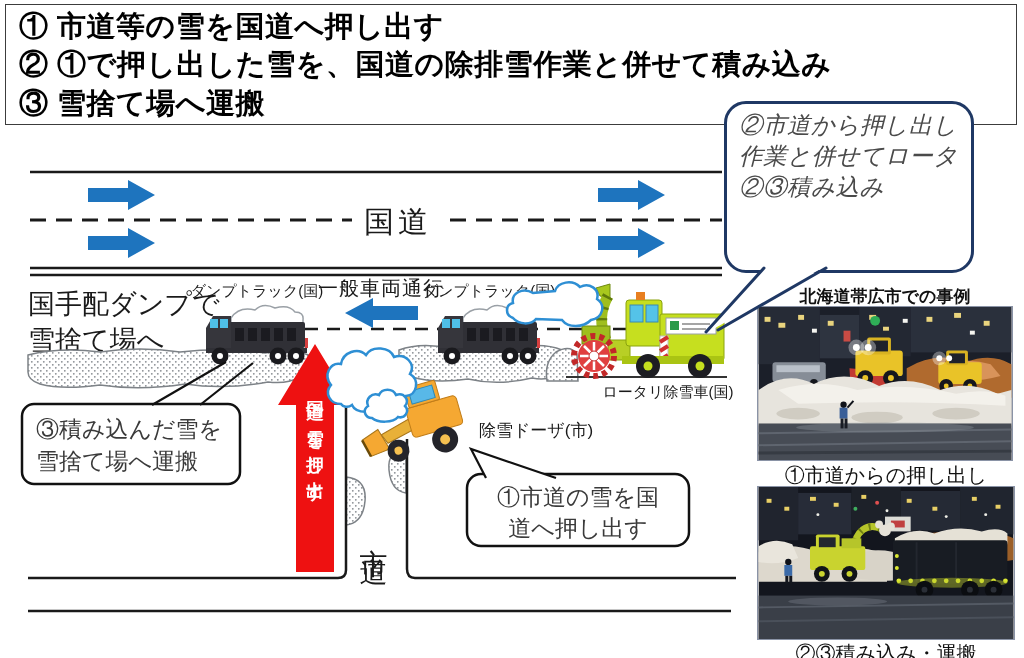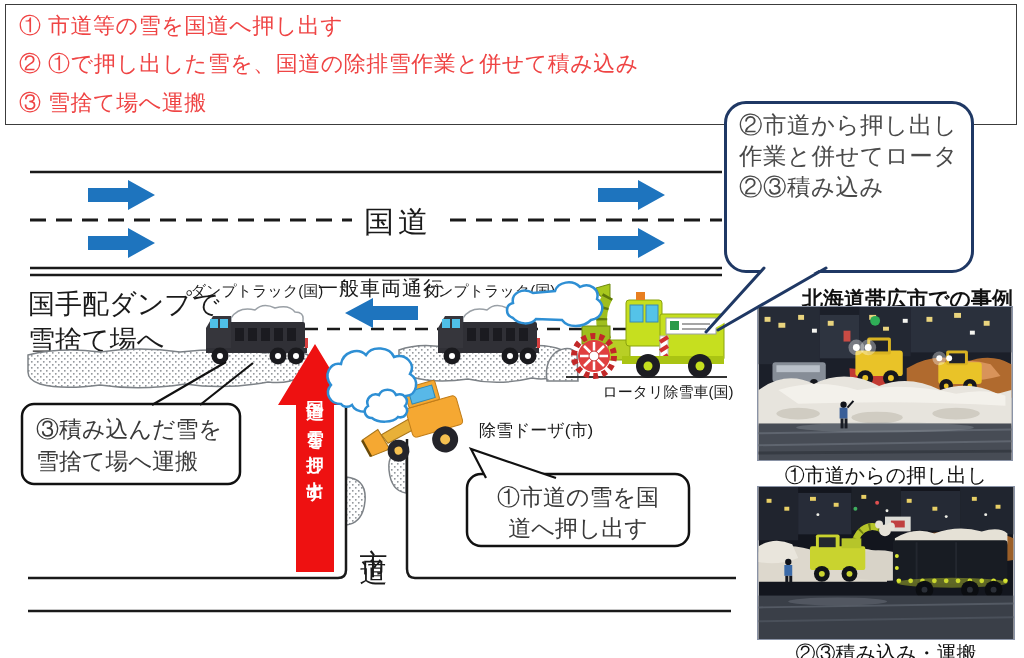--- a/index.html
+++ b/index.html
@@ -3,39 +3,39 @@
 <meta charset="utf-8">
 <style>
   html,body{margin:0;padding:0;background:#fff;}
   body{width:1024px;height:658px;position:relative;overflow:hidden;
        font-family:"Liberation Sans",sans-serif;color:#111;}
   .abs{position:absolute;}
   
   .header-box{left:5px;top:4px;width:1012px;height:121px;border:1.5px solid #3c3c3c;
       background:#fff;display:flex;flex-direction:column;justify-content:space-around;
       padding:2px 0 2px 13px;box-sizing:border-box;z-index:1;}
-  .header-line{font-size:22px;line-height:24px;color:#ef4444;letter-spacing:.5px;}
+  .header-line{font-size:29px;line-height:24px;color:#000000;letter-spacing:.5px;font-weight:bold;}
   
   #diagram{left:0;top:0;z-index:2;}
   svg text{font-family:"Liberation Sans",sans-serif;fill:#1a1a1a;}
   .t15{font-size:15px;} .t17{font-size:17px;} .t20{font-size:20px;letter-spacing:1px;}
   .t23{font-size:23px;fill:#3a3a3a;} .t27{font-size:27px;} .t30{font-size:30px;letter-spacing:4px;}
   
   .vtext{writing-mode:vertical-rl;text-orientation:upright;z-index:3;}
   .push-text{left:303px;top:387px;height:190px;font-size:17.5px;font-weight:600;
       color:#fff;letter-spacing:3px;}
   .cityroad-text{left:354px;top:526px;font-size:28px;color:#1a1a1a;letter-spacing:10px;}
   
   .bubble2{left:724px;top:101px;width:250px;height:172px;background:#fff;
       border:3px solid #1f3864;border-radius:22px;box-sizing:border-box;
-      padding:6px 0 0 12px;z-index:4;}
+      padding:6px 0 0 12px;z-index:4;font-style:italic;}
   .bubble2 div{font-size:23.5px;line-height:31px;color:#4a4a4a;letter-spacing:.5px;}
   #bubble-tail{left:690px;top:258px;z-index:5;}
   
-  .photo-head{left:757px;top:285px;width:256px;text-align:right;font-size:21px;
+  .photo-head{left:757px;top:285px;width:256px;text-align:center;font-size:17px;
       font-weight:bold;z-index:3;}
   .photo{z-index:3;border:1px solid #8a93a6;box-sizing:border-box;}
   .photo1{left:757px;top:306px;}
   .photo2{left:757px;top:486px;}
   .caption{left:757px;width:258px;text-align:center;font-size:20px;color:#111;z-index:3;}
   .caption1{top:462px;} .caption2{top:640px;}
 </style>
 </head>
 <body>
 

